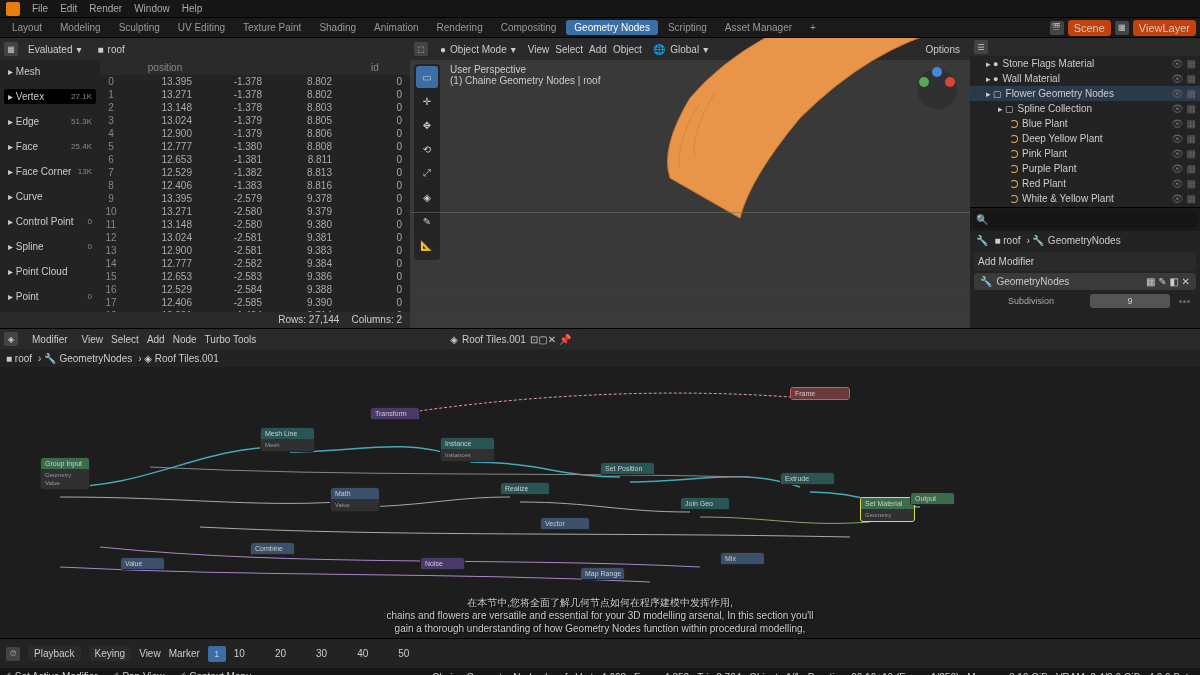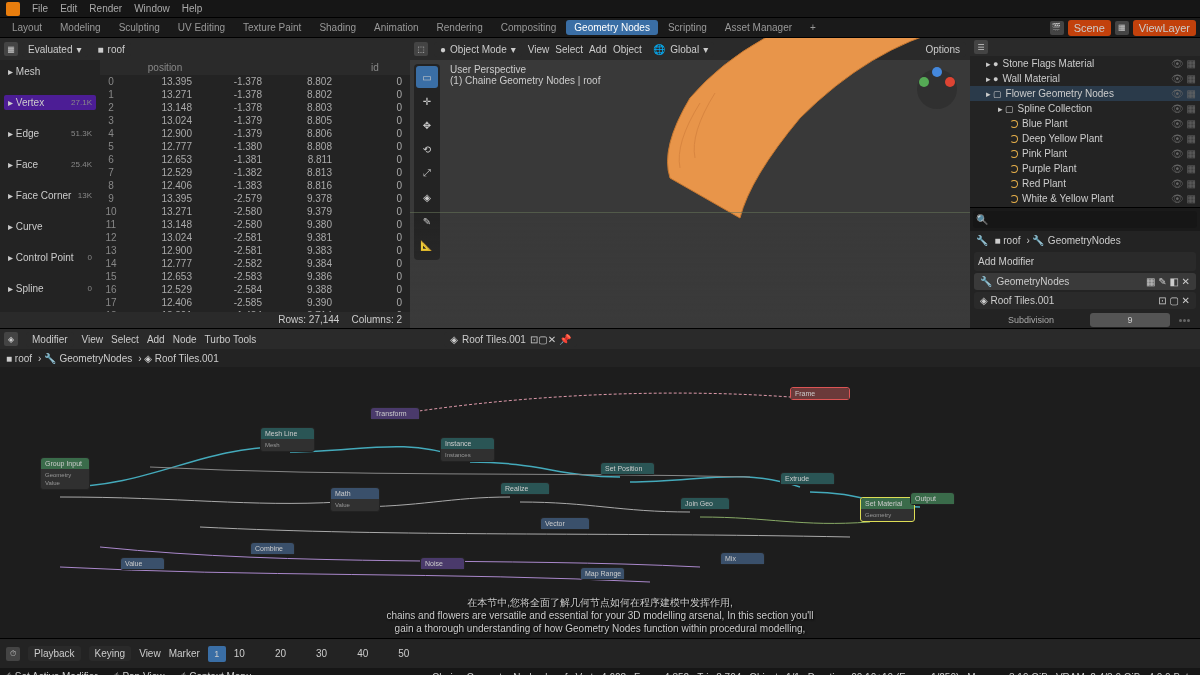--- a/index.html
+++ b/index.html
@@ -11,22 +11,22 @@
 .tab{padding:2px 8px;color:#999;border-radius:3px}
 .tab.active{background:#3a6ea5;color:#fff}
 .tabbar-right{margin-left:auto;display:flex;gap:4px;align-items:center}
 .field{background:#c2410c;padding:2px 6px;border-radius:3px;font-size:11px}
 .main{display:flex;height:290px}
 .left-panel{width:410px;background:#232323;display:flex;flex-direction:column}
 .ss-header{height:22px;display:flex;align-items:center;padding:0 4px;gap:4px;background:#2a2a2a}
 .dropdown{background:#2a2a2a;padding:2px 6px;border-radius:3px;display:flex;align-items:center;gap:4px}
 .ss-body{display:flex;flex:1;overflow:hidden}
 .ss-sidebar{width:100px;padding:4px}
-.ss-item{padding:2px 4px;display:flex;align-items:center;gap:4px;margin-bottom:16px;border-radius:2px}
-.ss-item.sel{background:#4c1d95}
+.ss-item{padding:2px 4px;display:flex;align-items:center;gap:4px;margin-bottom:10px;border-radius:2px}
+.ss-item.sel{background:#000000}
 .ss-item .cnt{margin-left:auto;font-size:8px;color:#888}
 .ss-table{flex:1;overflow:hidden;font-size:9px}
 .ss-thead{display:flex;background:#2a2a2a;padding:2px 0}
 .ss-thead div{flex:1;text-align:center;color:#888}
 .ss-row{display:flex;padding:1px 0}
 .ss-row div{flex:1;text-align:right;padding-right:8px;color:#aaa}
 .ss-row div:first-child{flex:0 0 30px;text-align:center;color:#888}
 .ss-status{height:16px;background:#2a2a2a;display:flex;justify-content:flex-end;padding:2px 8px;gap:12px;font-size:9px;color:#999}
 .viewport{flex:1;background:#393939;position:relative;overflow:hidden}
 .vp-header{height:22px;background:#2a2a2a;display:flex;align-items:center;padding:0 4px;gap:6px}
@@ -410,24 +410,20 @@
         <span>🔧</span>
         <span>■ <span>roof</span></span>
         <span>› 🔧 <span>GeometryNodes</span></span>
       </div>
       <div class="props-btn">Add Modifier</div>
       <div class="props-hdr">
         <span>🔧</span>
           <span>GeometryNodes</span>
         <span style="margin-left:auto">▦ ✎ ◧ ✕</span>
       </div>
-      <div class="props-hdr" style="background:#2a2a2a">
-        <span>◈ <span>Roof Tiles.001</span></span>
-        <span style="margin-left:auto">⊡ ▢ ✕</span>
-      </div>
       <div id="prop-params">
           <div class="prop-row">
             <span class="prop-lbl">Subdivision</span>
             <span class="prop-val">9</span>
             <span class="prop-dots">
               <span></span>
               <span></span>
               <span></span>
             </span>
           </div>

